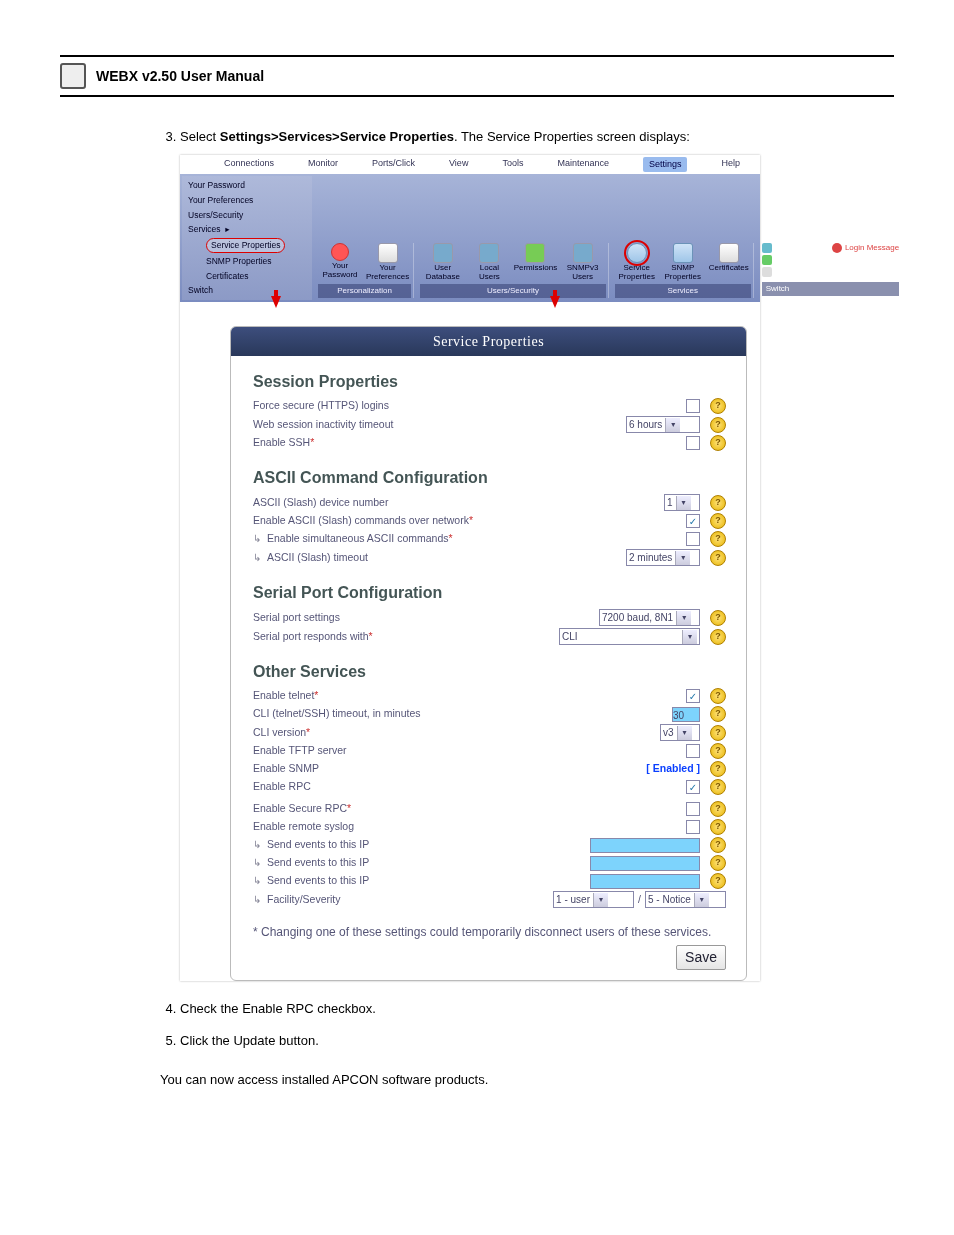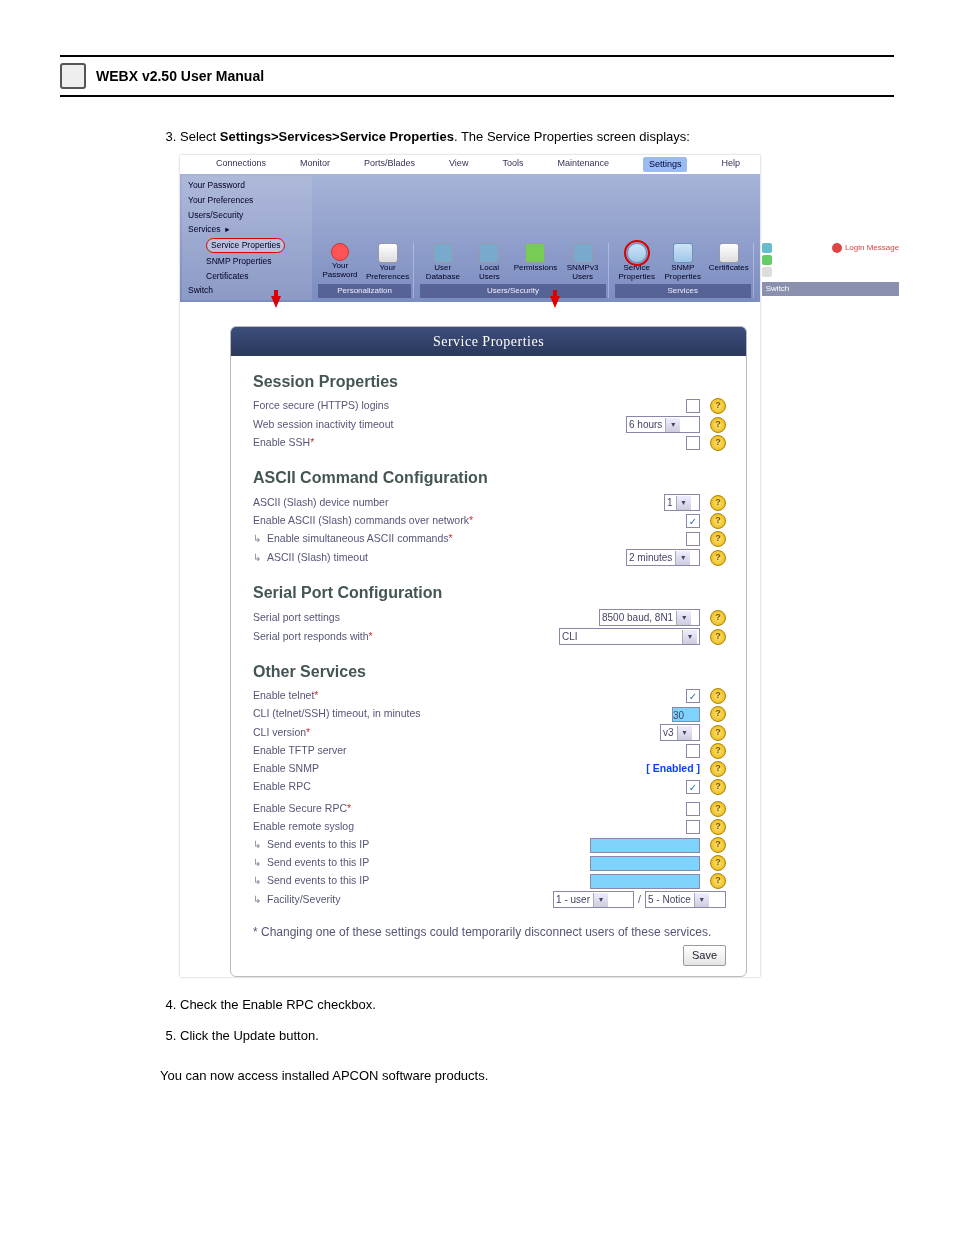--- a/index.html
+++ b/index.html
@@ -305,21 +305,21 @@
     color:#446;
     padding:0 0;
     box-sizing:border-box;
   }
   .enabled-link { color:#0a3fff; font-weight:bold; font-size:10.5px; }
   .footnote { font-size:12px; color:#557; margin-top:4px; }
   .save-btn {
     float:right;
     border:1px solid #999;
     background:linear-gradient(#fff,#e5e5e5);
-    font-size:11px;
+    font-size:14px;
     padding:1px 8px;
     border-radius:2px;
     color:#223;
     margin-top:4px;
   }
   .clearfix::after { content:""; display:block; clear:both; }
 </style>
 </head>
 <body>
 
@@ -336,21 +336,21 @@
     <ol class="steps" start="3">
       <li>
         <span>Select </span><b>Settings&gt;Services&gt;Service Properties</b><span>. The Service Properties screen displays:</span>
 
         
         <div class="screenshot">
 
           <div class="ss-menubar">
             <span>Connections</span>
             <span>Monitor</span>
-            <span>Ports/Blades</span>
+            <span>Ports/Click</span>
             <span>View</span>
             <span>Tools</span>
             <span>Maintenance</span>
             <span class="settings-tab">Settings</span>
             <span>Help</span>
           </div>
 
           <div class="ss-toolbar-wrap">
             <div class="ss-sidebar">
               <div>Your Password</div>
@@ -515,21 +515,21 @@
                     </span>
                   </div>
               </div>
 
               <div class="panel-section">
                 <div class="panel-section-title">Serial Port Configuration</div>
                 <div class="prow">
                     <span class="lbl">Serial port settings</span>
                     <span class="ctrl">
                       <span class="sel" style="width:95px;">
-                        <span>8500 baud, 8N1</span>
+                        <span>7200 baud, 8N1</span>
                         <span class="dd">▾</span>
                       </span>
                       <span class="helpico">?</span>
                     </span>
                   </div>
                 <div class="prow">
                     <span class="lbl"><span>Serial port responds with</span><span class="ast">*</span></span>
                     <span class="ctrl">
                       <span class="sel" style="width:135px;">
                         <span>CLI</span>

